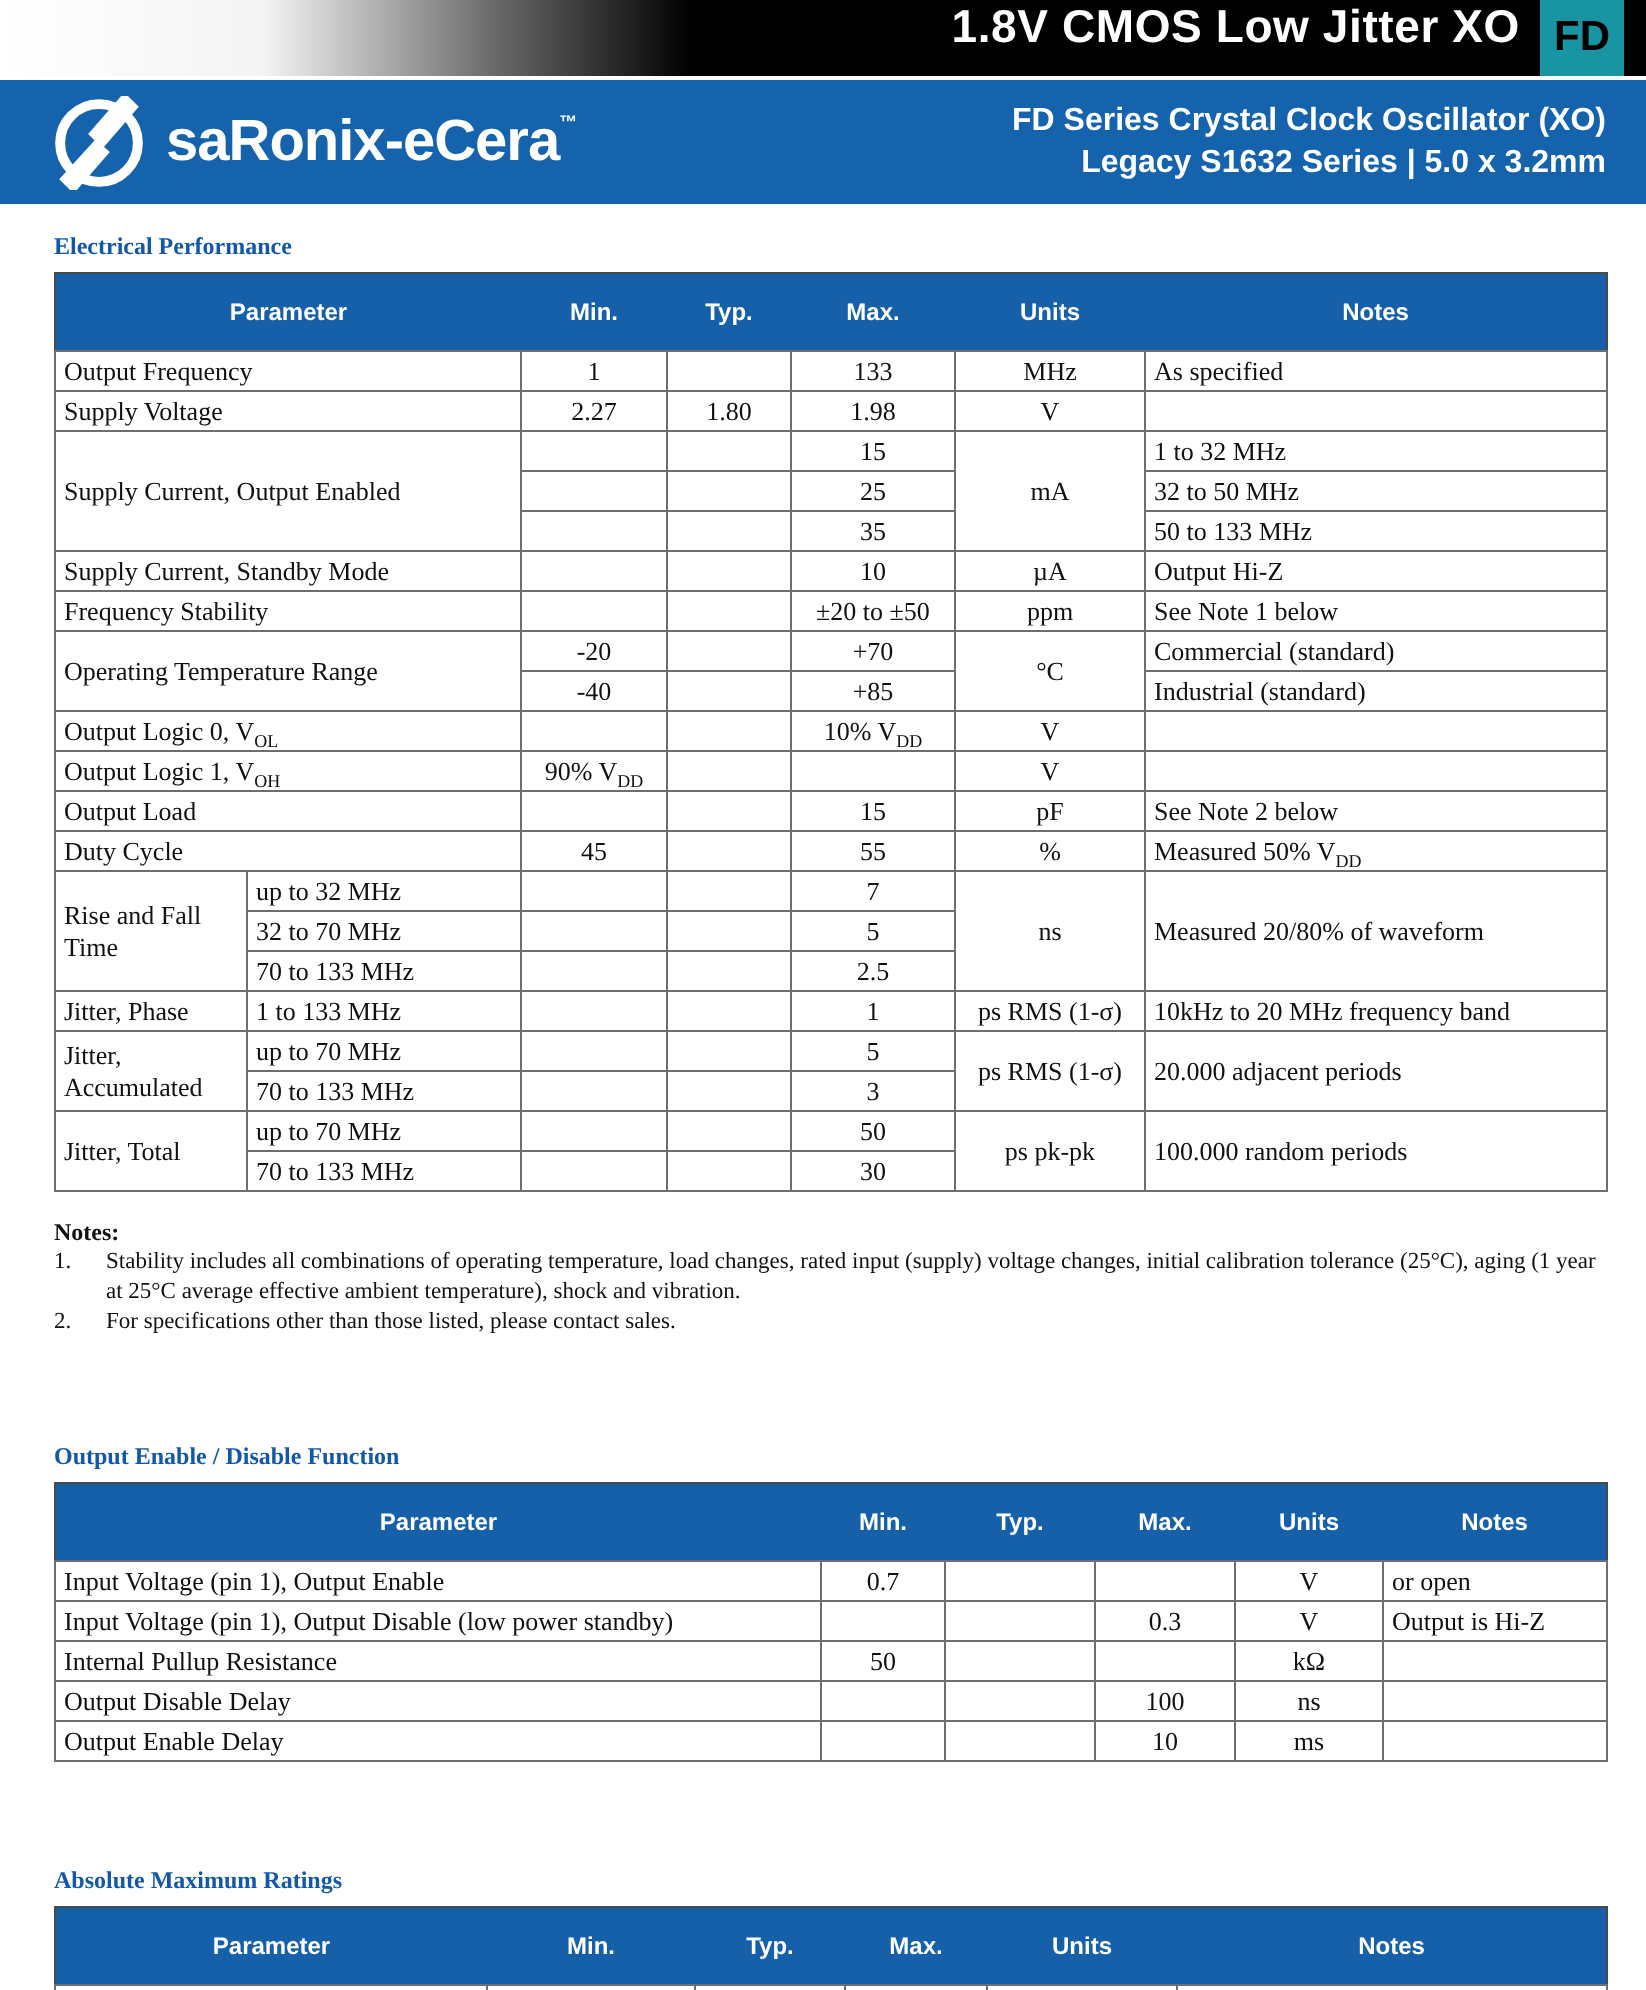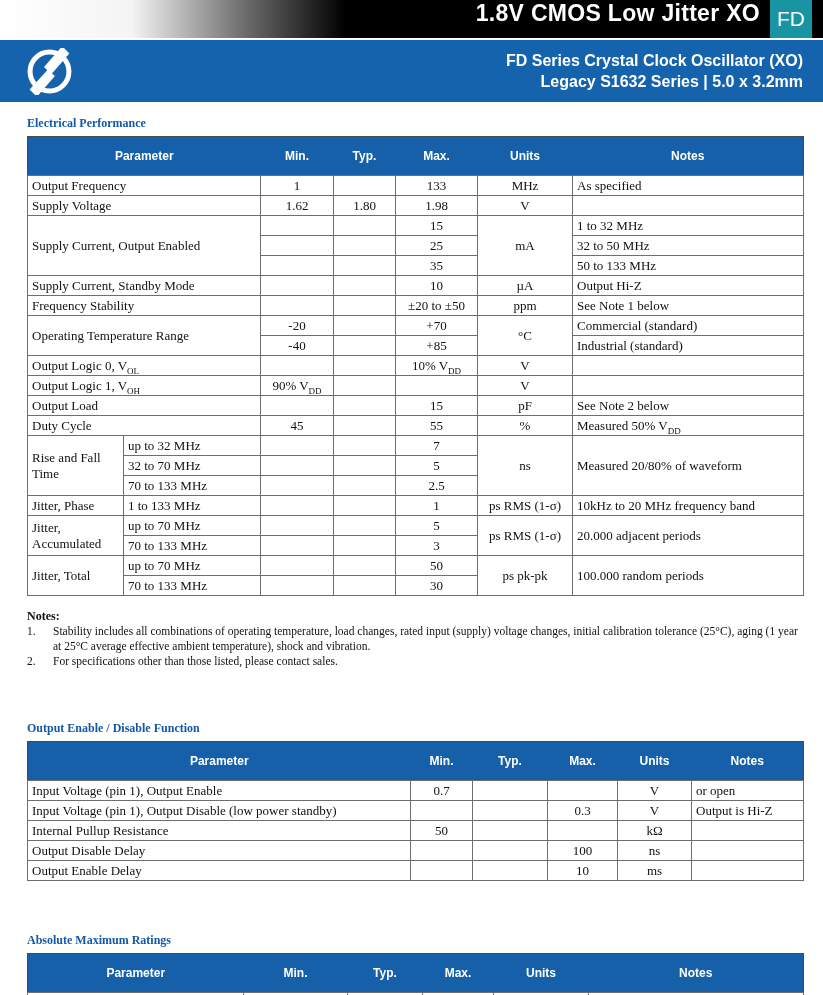--- a/index.html
+++ b/index.html
@@ -19,21 +19,21 @@
     display:flex;align-items:flex-start;justify-content:flex-end;gap:10px;
     padding-right:11px;
   }
   .topbar-title{
     color:#fff;font-family:"Liberation Sans",sans-serif;font-weight:bold;
     font-size:23px;letter-spacing:.3px;text-shadow:1px 1px 2px rgba(0,0,0,.55);
     white-space:nowrap;
   }
   .fd-badge{
     width:42px;height:38px;background:var(--badge-teal);
-    color:#ffffff;font-family:"Liberation Sans",sans-serif;font-weight:normal;font-size:21px;
+    color:#000000;font-family:"Liberation Sans",sans-serif;font-weight:bold;font-size:21px;
     display:flex;align-items:center;justify-content:center;flex:0 0 auto;
   }
 
   
   .banner{
     margin-top:2px;height:62px;background:var(--banner-blue);
     display:flex;align-items:center;justify-content:space-between;
     padding:0 20px 0 26px;
   }
   .logo{display:flex;align-items:center;gap:10px;}
@@ -93,20 +93,21 @@
   <div class="fd-badge">FD</div>
 </header>
 
 <div class="banner">
   <div class="logo">
     <svg viewBox="0 0 52 52" aria-hidden="true">
       <circle cx="26" cy="26" r="21.5" fill="none" stroke="#ffffff" stroke-width="5.5"></circle>
       <polygon points="40,-2 48,6 28,29 20,21" fill="#ffffff"></polygon>
       <polygon points="24,24 32,31 12,54 4,46" fill="#ffffff"></polygon>
     </svg>
+    <span class="brand"><span>saRonix-eCera</span><span class="brand-tm">™</span></span>
   </div>
   <div class="banner-right">
     <div>FD Series Crystal Clock Oscillator (XO)</div>
     <div>Legacy S1632 Series | 5.0 x 3.2mm</div>
   </div>
 </div>
 
 <main>
 
   <h2 class="h-electrical">Electrical Performance</h2>
@@ -134,21 +135,21 @@
         <tr>
           <td colspan="2" class="k-p">Output Frequency</td>
           <td class="k-c">1</td>
           <td class="k-c"></td>
           <td class="k-c">133</td>
           <td class="k-c">MHz</td>
           <td class="k-n">As specified</td>
         </tr>
         <tr>
           <td colspan="2" class="k-p">Supply Voltage</td>
-          <td class="k-c">1.62</td>
+          <td class="k-c">2.27</td>
           <td class="k-c">1.80</td>
           <td class="k-c">1.98</td>
           <td class="k-c">V</td>
           <td class="k-n"></td>
         </tr>
         <tr>
           <td rowspan="3" colspan="2" class="k-p">Supply Current, Output Enabled</td>
           <td class="k-c"></td>
           <td class="k-c"></td>
           <td class="k-c">15</td>

